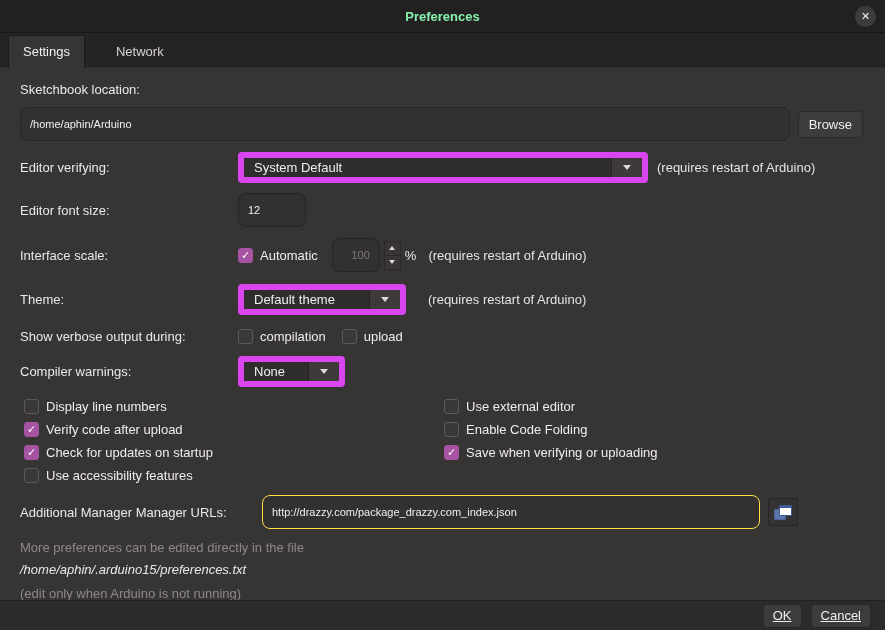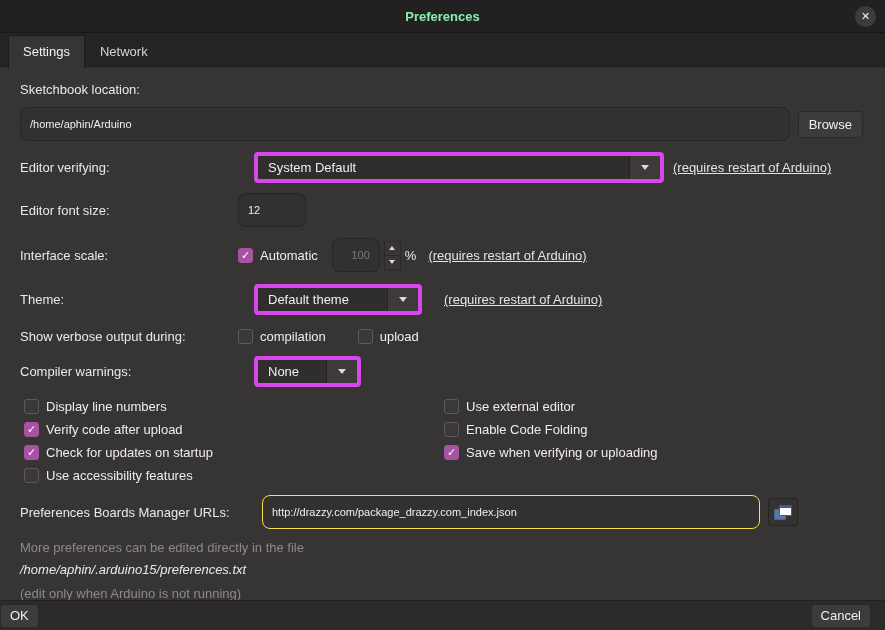--- a/index.html
+++ b/index.html
@@ -23,55 +23,56 @@
     position:absolute; right:9px; top:6px; width:21px; height:21px; border-radius:50%;
     background:#3d3b3b; display:flex; align-items:center; justify-content:center;
     color:#f5f3f3; font-size:11px; cursor:default;
   }
 
   
   .tabbar {
     height:35px; flex:0 0 35px; background:#262323;
     display:flex; align-items:flex-end; padding-left:8px;
     border-bottom:1px solid #302d2d;
+    gap:16px;
   }
   .tab {
     padding:8px 14px 9px 14px; font-size:13px; color:#d6d3d3;
     border:1px solid transparent; border-bottom:none; margin-bottom:-1px;
   }
   .tab.active {
     background:#373434; color:#f2f0f0;
     border-color:#1c1a1a; border-radius:2px 2px 0 0;
   }
 
   
   .content { flex:1 1 auto; padding:14px 22px 0 20px; background:#373434; overflow:hidden; }
   .row { display:flex; align-items:center; }
   .label { color:#eae8e8; }
   .label-col { width:218px; flex:0 0 218px; }
-  .note { color:#e6e3e3;text-decoration:underline; }
+  .note { color:#e6e3e3; }
 
   
   .text-input {
     background:#333030; border:1px solid #272424; border-radius:8px;
     color:#f0eeee; font-family:inherit; font-size:11px; padding:16px 9px; height:29px; outline:none;
   }
   .text-input.disabled { color:#7e7a7a; text-align:right; }
   .url-input { border:1px solid #fde047; }
 
   
   .btn {
     background:#3e3b3b; border:1px solid #2b2828; border-radius:4px;
     color:#f0eeee; font-family:inherit; font-size:13px; padding:4px 10px; height:27px; cursor:default;
   }
 
   
   .dropdown {
     display:flex; align-items:stretch; height:31px;
-    background:#302d2d; border:4px solid #d946ef; border-radius:4px; overflow:hidden;margin-left:16px;
+    background:#302d2d; border:6px solid #d946ef; border-radius:4px; overflow:hidden;
   }
   .dd-value { display:flex; align-items:center; padding:0 10px; flex:1 1 auto; color:#f0eeee; }
   .dd-arrow {
     width:31px; flex:0 0 31px; background:#3e3a3a; border-left:1px solid #252222;
     display:flex; align-items:center; justify-content:center;
   }
   .tri-down { width:0; height:0; border-left:4px solid transparent; border-right:4px solid transparent; border-top:5px solid #dcd9d9; }
   .tri-up   { width:0; height:0; border-left:4px solid transparent; border-right:4px solid transparent; border-bottom:5px solid #dcd9d9; }
 
   
@@ -115,21 +116,21 @@
     background:#ffffff; border:1px solid #3d5a96; border-top:3px solid #3d5a96; border-radius:1px;
   }
 
   
   .footer-note1, .footer-note3 { color:#8d8989; }
   .footer-note2 { color:#eae8e8;font-style:italic; }
 
   
   .bottombar {
     height:30px; flex:0 0 30px; background:#2d2a2a; border-top:1px solid #232020;
-    display:flex; align-items:center; justify-content:space-between; padding-right:14px; gap:9px;
+    display:flex; align-items:center; justify-content:flex-end; padding-right:14px; gap:9px;text-decoration:underline;
   }
   .bottombar .btn { height:24px; padding:2px 9px; }
 
   
   .mb10{margin-bottom:10px}.mb11{margin-bottom:11px}.mb12{margin-bottom:12px}
   .mb8{margin-bottom:8px}.mb9{margin-bottom:9px}.mb7{margin-bottom:7px}
 </style>
 </head>
 <body>
 
@@ -198,21 +199,21 @@
         <span class="dd-value">Default theme</span>
         <span class="dd-arrow">
             <i class="tri-down"></i>
           </span>
       </div>
       <span class="note" style="margin-left:22px;">(requires restart of Arduino)</span>
     </div>
 
     <div class="row mb8" style="height:24px;">
       <span class="label label-col">Show verbose output during:</span>
-      <span class="cb-item" style="margin-right:32px;">
+      <span class="cb-item" style="margin-right:16px;">
         <span class="checkbox"></span>
         <span class="cb-label">compilation</span>
       </span>
       <span class="cb-item">
         <span class="checkbox"></span>
         <span class="cb-label">upload</span>
       </span>
     </div>
 
     <div class="row mb8">
@@ -254,21 +255,21 @@
           <span class="cb-label">Enable Code Folding</span>
         </span>
         <span class="cb-item">
           <span class="checkbox checked">✓</span>
           <span class="cb-label">Save when verifying or uploading</span>
         </span>
       </div>
     </div>
 
     <div class="row mb11">
-      <span class="label" style="width:242px; flex:0 0 242px;">Preferences Boards Manager URLs:</span>
+      <span class="label" style="width:242px; flex:0 0 242px;">Additional Manager Manager URLs:</span>
       <input class="text-input url-input" style="width: 498px; height: 29px;" type="text" value="http://drazzy.com/package_drazzy.com_index.json">
       <button class="icon-btn">
         <span class="new-window-icon">
           <span class="win-back"></span>
             <span class="win-front"></span>
         </span>
       </button>
     </div>
 
     <div class="footer-note1 mb7">More preferences can be edited directly in the file</div>

